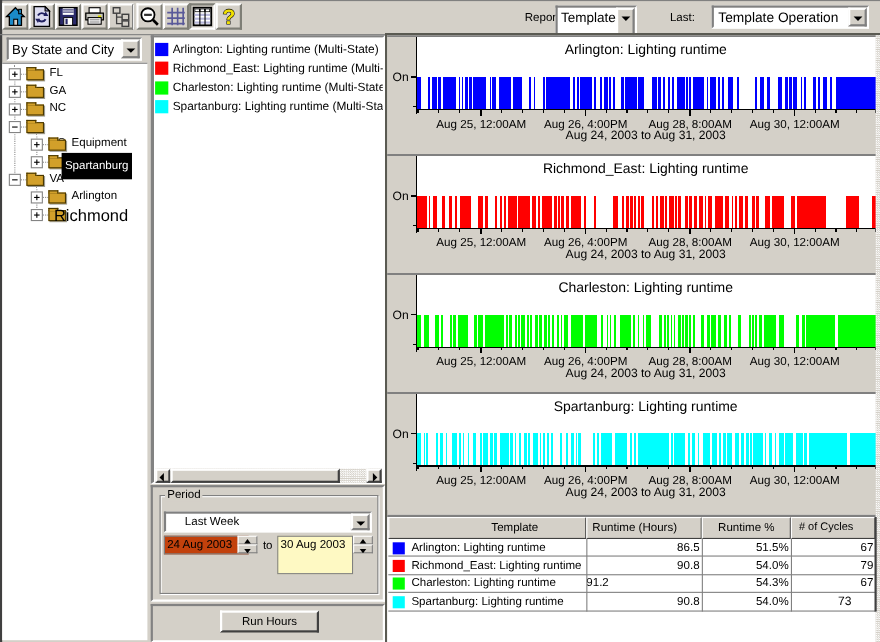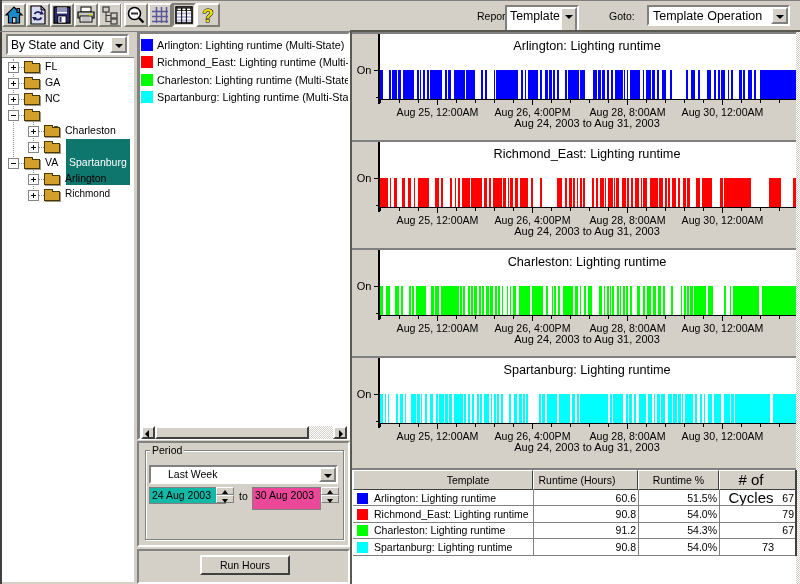--- a/index.html
+++ b/index.html
@@ -98,21 +98,21 @@
   </div>
 <div class="abs" style="left:120px;top:4px;width:1px;height:23px;background:#808080"></div>
 <div class="abs" style="left:121px;top:4px;width:1px;height:23px;background:#fff"></div>
 <div class="row" style="left:477px;top:10px;font-size:10.5px">Report:</div>
 <div class="combo" style="left:505px;top:5px;width:74px;height:36px">
 <div style="position:absolute;left:3px;top:2px;font-size:12.3px;white-space:nowrap">Template</div>
 <div class="cbtn">
       <div class="arrdn" style="left:3px;top:6px"></div>
     </div>
   </div>
-<div class="row" style="left:609px;top:10px;font-size:10.5px">Goto:</div>
+<div class="row" style="left:609px;top:10px;font-size:10.5px">Last:</div>
 <div class="combo" style="left:647px;top:5px;width:143px;height:21px">
 <div style="position:absolute;left:4px;top:2px;font-size:12.5px;white-space:nowrap">Template Operation</div>
 <div class="cbtn">
       <div class="arrdn" style="left:3px;top:6px"></div>
     </div>
   </div>
 <div class="abs" style="left:0;top:31px;width:800px;height:1px;background:#808080"></div>
 <div class="combo" style="left:6px;top:34px;width:123px;height:21px">
 <div style="position:absolute;left:3px;top:2px;font-size:12px;white-space:nowrap">By State and City</div>
 <div class="cbtn">
@@ -149,48 +149,48 @@
     <i></i>
   </div>
 <div class="fold" style="left:24px;top:111px"></div>
 <div class="row" style="left:45px;top:124px;font-size:10.5px">SC</div>
 <div class="abs" style="left:39px;top:131px;width:5px;height:1px;border-top:1px dotted #909090"></div>
 <div class="pm plus" style="left:28px;top:126px">
     <i></i>
     <b></b>
   </div>
 <div class="fold" style="left:44px;top:127px"></div>
-<div class="row" style="left:65px;top:124px;font-size:10.5px">Charleston</div>
+<div class="row" style="left:65px;top:124px;font-size:10.5px">Equipment</div>
 <div class="abs" style="left:39px;top:147px;width:5px;height:1px;border-top:1px dotted #909090"></div>
 <div class="pm plus" style="left:28px;top:142px">
     <i></i>
     <b></b>
   </div>
 <div class="fold" style="left:44px;top:143px"></div>
-<div class="row" style="left:66px;top:139px;font-size:10.5px;background:#0f766e;color:#fff;padding:17px 3px">Spartanburg</div>
+<div class="row" style="left:56px;top:139px;font-size:10.5px;background:#000000;color:#fff;padding:6px 3px">Spartanburg</div>
 <div class="abs" style="left:19px;top:163px;width:5px;height:1px;border-top:1px dotted #909090"></div>
 <div class="pm" style="left:8px;top:158px">
     <i></i>
   </div>
 <div class="fold" style="left:24px;top:159px"></div>
 <div class="row" style="left:45px;top:156px;font-size:10.5px">VA</div>
 <div class="abs" style="left:39px;top:179px;width:5px;height:1px;border-top:1px dotted #909090"></div>
 <div class="pm plus" style="left:28px;top:174px">
     <i></i>
     <b></b>
   </div>
 <div class="fold" style="left:44px;top:175px"></div>
 <div class="row" style="left:65px;top:172px;font-size:10.5px">Arlington</div>
 <div class="abs" style="left:39px;top:195px;width:5px;height:1px;border-top:1px dotted #909090"></div>
 <div class="pm plus" style="left:28px;top:190px">
     <i></i>
     <b></b>
   </div>
 <div class="fold" style="left:44px;top:191px"></div>
-<div class="row" style="left:65px;top:188px;font-size:10px">Richmond</div>
+<div class="row" style="left:49px;top:188px;font-size:15px">Richmond</div>
 <div class="abs sunk2" style="left:137px;top:32px;width:213px;height:408px;background:#fff;border-left-width:3px"></div>
 <div class="abs" style="left:141px;top:39px;width:12px;height:12px;background:#0000ff"></div>
 <div class="row" style="left:157px;top:39px;width:191px;overflow:hidden;font-size:10.8px">Arlington: Lighting runtime (Multi-State)</div>
 <div class="abs" style="left:141px;top:56px;width:12px;height:12px;background:#ff0000"></div>
 <div class="row" style="left:157px;top:56px;width:191px;overflow:hidden;font-size:10.8px">Richmond_East: Lighting runtime (Multi-State)</div>
 <div class="abs" style="left:141px;top:74px;width:12px;height:12px;background:#00ff00"></div>
 <div class="row" style="left:157px;top:74px;width:191px;overflow:hidden;font-size:10.8px">Charleston: Lighting runtime (Multi-State)</div>
 <div class="abs" style="left:141px;top:91px;width:12px;height:12px;background:#00ffff"></div>
 <div class="row" style="left:157px;top:91px;width:191px;overflow:hidden;font-size:10.8px">Spartanburg: Lighting runtime (Multi-State)</div>
 <div class="abs" style="left:141px;top:426px;width:206px;height:13px;background:repeating-conic-gradient(#fff 0% 25%, #d4d0c8 0% 50%) 0 0/2px 2px"></div>
@@ -203,31 +203,31 @@
   </div>
 <div class="abs sunk2" style="left:137px;top:441px;width:213px;height:106px;background:#d4d0c8"></div>
 <div class="abs" style="left:145px;top:450px;width:199px;height:90px;border:1px solid #808080;box-shadow:1px 1px 0 #fff, inset 1px 1px 0 #fff"></div>
 <div class="row" style="left:150px;top:444px;font-size:10.5px;background:#d4d0c8;padding:0 2px">Period</div>
 <div class="combo" style="left:149px;top:465px;width:189px;height:19px">
 <div style="position:absolute;left:17px;top:1px;font-size:10.5px;white-space:nowrap">Last Week</div>
 <div class="cbtn">
       <div class="arrdn" style="left:3px;top:5px"></div>
     </div>
   </div>
-<div class="abs" style="left:149px;top:487px;width:77px;height:17px;background:#14b8a6;border:1px solid #808080">
+<div class="abs" style="left:149px;top:487px;width:77px;height:17px;background:#c2410c;border:1px solid #808080">
     <div class="row" style="left:2px;top:1px;font-size:10.5px">24 Aug 2003</div>
   </div>
 <div class="abs" style="left:216px;top:487px;width:18px;height:8px;background:#d4d0c8;border:1px solid;border-color:#fff #808080 #808080 #fff">
     <div style="position:absolute;left:4.5px;top:2px;width:0;height:0;border:3.5px solid transparent;border-bottom:4px solid #000;border-top:none"></div>
   </div>
 <div class="abs" style="left:216px;top:495px;width:18px;height:8px;background:#d4d0c8;border:1px solid;border-color:#fff #808080 #808080 #fff">
     <div style="position:absolute;left:4.5px;top:2.5px;width:0;height:0;border:3.5px solid transparent;border-top:4px solid #000;border-bottom:none"></div>
   </div>
 <div class="row" style="left:239px;top:490px;font-size:10.5px">to</div>
-<div class="abs" style="left:252px;top:487px;width:69px;height:23px;background:#ec4899;border:1px solid #808080">
+<div class="abs" style="left:252px;top:487px;width:69px;height:35px;background:#fef9c3;border:1px solid #808080">
     <div class="row" style="left:2px;top:1px;font-size:10.5px">30 Aug 2003</div>
   </div>
 <div class="abs" style="left:321px;top:487px;width:18px;height:8px;background:#d4d0c8;border:1px solid;border-color:#fff #808080 #808080 #fff">
     <div style="position:absolute;left:4.5px;top:2px;width:0;height:0;border:3.5px solid transparent;border-bottom:4px solid #000;border-top:none"></div>
   </div>
 <div class="abs" style="left:321px;top:495px;width:18px;height:8px;background:#d4d0c8;border:1px solid;border-color:#fff #808080 #808080 #fff">
     <div style="position:absolute;left:4.5px;top:2.5px;width:0;height:0;border:3.5px solid transparent;border-top:4px solid #000;border-bottom:none"></div>
   </div>
 <div class="abs sunk2" style="left:137px;top:549px;width:213px;height:35px;background:#d4d0c8"></div>
 <div class="abs raise" style="left:200px;top:555px;width:90px;height:20px;background:#d4d0c8;text-align:center;font-size:10.5px;line-height:17px">Run Hours</div>
@@ -636,37 +636,37 @@
       <text x="275.5" y="84" font-size="10.6" text-anchor="middle">Aug 28, 8:00AM</text>
       <text x="370.5" y="84" font-size="10.6" text-anchor="middle">Aug 30, 12:00AM</text>
 <text x="235" y="94.5" font-size="11" text-anchor="middle">Aug 24, 2003 to Aug 31, 2003</text>
     </g>
 </svg>
 <div class="abs" style="left:796px;top:32px;width:4px;height:552px;background:repeating-conic-gradient(#fff 0% 25%, #d4d0c8 0% 50%) 0 0/2px 2px"></div>
 <div class="abs" style="left:352px;top:468px;width:444px;height:116px;background:#fff;border-top:2px solid #808080"></div>
 <div class="abs" style="left:353px;top:470px;width:180px;height:20px;background:#d4d0c8;border:1px solid;border-color:#fff #404040 #404040 #fff;text-align:center;font-size:10.5px;line-height:18px;padding-left:50px">Template</div>
 <div class="abs" style="left:533px;top:470px;width:105px;height:20px;background:#d4d0c8;border:1px solid;border-color:#fff #404040 #404040 #fff;text-align:center;font-size:10.5px;line-height:18px;padding-right:17px">Runtime (Hours)</div>
 <div class="abs" style="left:638px;top:470px;width:81px;height:20px;background:#d4d0c8;border:1px solid;border-color:#fff #404040 #404040 #fff;text-align:center;font-size:10.5px;line-height:18px;padding-right:0px">Runtime %</div>
-<div class="abs" style="left:719px;top:470px;width:77px;height:20px;background:#d4d0c8;border:1px solid;border-color:#fff #404040 #404040 #fff;text-align:center;font-size:15px;line-height:18px;padding-right:13px"># of Cycles</div>
+<div class="abs" style="left:719px;top:470px;width:77px;height:20px;background:#d4d0c8;border:1px solid;border-color:#fff #404040 #404040 #fff;text-align:center;font-size:10px;line-height:18px;padding-right:13px"># of Cycles</div>
 <div class="abs" style="left:353px;top:490.0px;width:443px;height:16.4px;border-bottom:1px solid #808080"></div>
 <div class="abs" style="left:357px;top:492.5px;width:11px;height:11px;background:#0000ff"></div>
 <div class="row" style="left:374px;top:491.5px;font-size:10.5px">Arlington: Lighting runtime</div>
-<div class="row" style="left:533px;top:491.5px;width:103px;text-align:right;font-size:10.5px">60.6</div>
+<div class="row" style="left:533px;top:491.5px;width:103px;text-align:right;font-size:10.5px">86.5</div>
 <div class="row" style="left:638px;top:491.5px;width:79px;text-align:right;font-size:10.5px">51.5%</div>
 <div class="row" style="left:719px;top:491.5px;width:75px;text-align:right;font-size:10.5px">67</div>
 <div class="abs" style="left:353px;top:506.4px;width:443px;height:16.4px;border-bottom:1px solid #808080"></div>
 <div class="abs" style="left:357px;top:508.9px;width:11px;height:11px;background:#ff0000"></div>
 <div class="row" style="left:374px;top:507.9px;font-size:10.5px">Richmond_East: Lighting runtime</div>
 <div class="row" style="left:533px;top:507.9px;width:103px;text-align:right;font-size:10.5px">90.8</div>
 <div class="row" style="left:638px;top:507.9px;width:79px;text-align:right;font-size:10.5px">54.0%</div>
 <div class="row" style="left:719px;top:507.9px;width:75px;text-align:right;font-size:10.5px">79</div>
 <div class="abs" style="left:353px;top:522.8px;width:443px;height:16.4px;border-bottom:1px solid #808080"></div>
 <div class="abs" style="left:357px;top:525.3px;width:11px;height:11px;background:#00ff00"></div>
 <div class="row" style="left:374px;top:524.3px;font-size:10.5px">Charleston: Lighting runtime</div>
-<div class="row" style="left:533px;top:524.3px;width:103px;text-align:right;font-size:10.5px">91.2</div>
+<div class="row" style="left:533px;top:524.3px;width:103px;text-align:left;font-size:10.5px">91.2</div>
 <div class="row" style="left:638px;top:524.3px;width:79px;text-align:right;font-size:10.5px">54.3%</div>
 <div class="row" style="left:719px;top:524.3px;width:75px;text-align:right;font-size:10.5px">67</div>
 <div class="abs" style="left:353px;top:539.2px;width:443px;height:16.4px;border-bottom:1px solid #808080"></div>
 <div class="abs" style="left:357px;top:541.7px;width:11px;height:11px;background:#00ffff"></div>
 <div class="row" style="left:374px;top:540.7px;font-size:10.5px">Spartanburg: Lighting runtime</div>
 <div class="row" style="left:533px;top:540.7px;width:103px;text-align:right;font-size:10.5px">90.8</div>
 <div class="row" style="left:638px;top:540.7px;width:79px;text-align:right;font-size:10.5px">54.0%</div>
 <div class="row" style="left:719px;top:540.7px;width:98px;text-align:center;font-size:11px">73</div>
 <div class="abs" style="left:533px;top:490px;width:1px;height:66px;background:#808080"></div>
 <div class="abs" style="left:638px;top:490px;width:1px;height:66px;background:#808080"></div>

